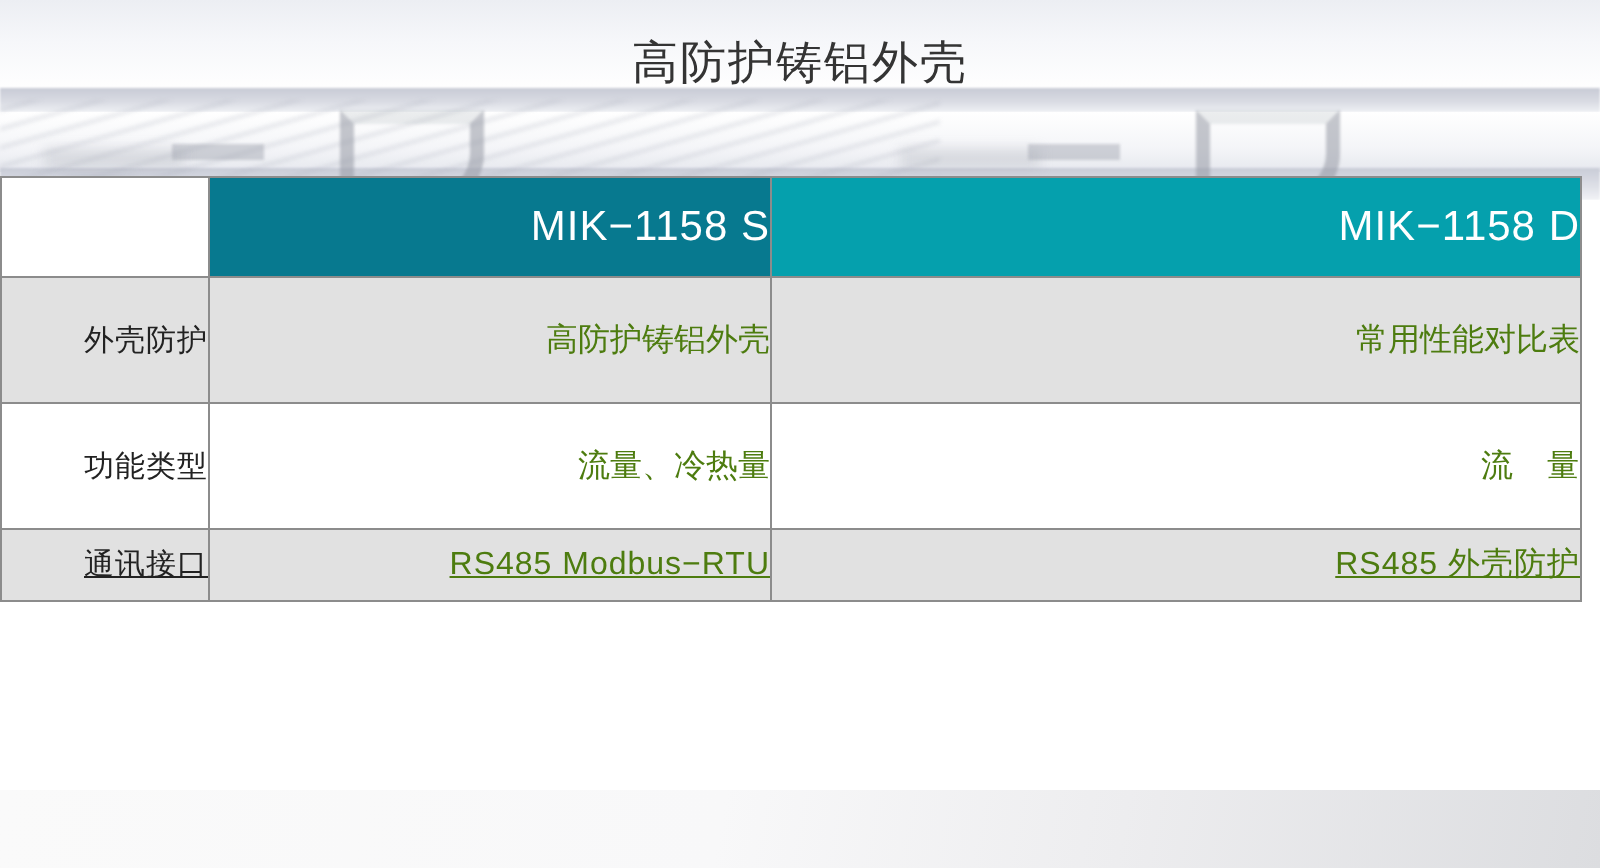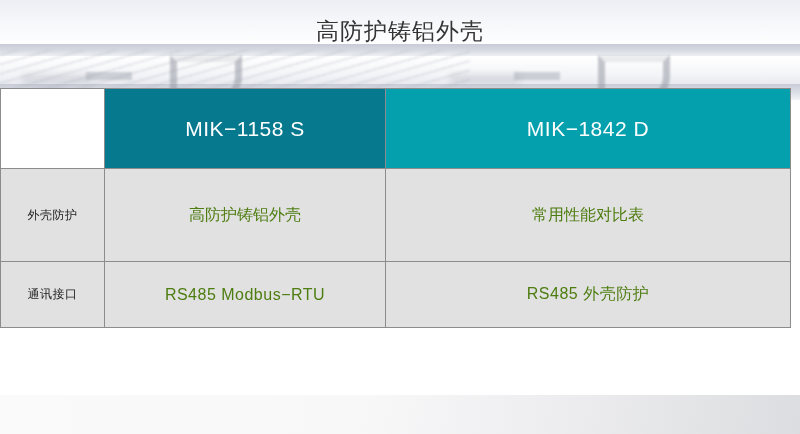--- a/index.html
+++ b/index.html
@@ -116,22 +116,22 @@
     position: absolute;
     left: 0; top: 88px;
     width: 790px;
     border-collapse: collapse;
     table-layout: fixed;
     z-index: 2;
     background: #ffffff;
   }
   #spec-table td, #spec-table th {
     border: 1px solid #8c8c8c;
-    padding: 15px;
-    text-align: center;
+    padding: 0;
+    text-align: right;
     vertical-align: middle;
     font-weight: normal;
   }
   #spec-table col.c-label { width: 104px; }
   #spec-table col.c-s     { width: 281px; }
   #spec-table col.c-d     { width: 405px; }
 
   thead th {
     height: 49px;
     color: #ffffff;
@@ -146,33 +146,33 @@
     border-left: none;
     border-top: none;
     border-bottom-color: #8c8c8c;
   }
 
   tbody td {
     font-size: 16px;
     color: #4d7c0f;
   }
   td.label-cell {
-    font-size: 12px;
+    font-size: 15px;
     letter-spacing: 0.5px;
     color: #222222;
     border-left: none;
   }
   tr.row-shaded td { background: #e1e1e1; }
   tr.row-plain  td { background: #ffffff; }
 
   tr.r1 td { height: 62px; }
   tr.r2 td { height: 62px; }
   tr.r3 td { height: 60px; }
   tr.r4 td { height: 38px; }
-  tr.r5 td { height: 35px; }
+  tr.r5 td { height: 35px; text-decoration: underline; }
 
   .val-wide { letter-spacing: 0.5px; }
   .val-gap  { letter-spacing: 0.5px; }
 </style>
 </head>
 <body>
 
 <div id="bg-art">
   <div class="bg-band bg-band-1"></div>
   <div class="bg-band bg-band-2"></div>
@@ -195,28 +195,33 @@
 <table id="spec-table">
   <colgroup>
     <col class="c-label">
     <col class="c-s">
     <col class="c-d">
   </colgroup>
   <thead>
     <tr>
       <th class="head-blank"></th>
       <th class="head-s">MIK−1158 S</th>
-      <th class="head-d">MIK−1842 D</th>
+      <th class="head-d">MIK−1158 D</th>
     </tr>
   </thead>
   <tbody>
     <tr class="r1 row-shaded">
       <td class="label-cell">外壳防护</td>
       <td>高防护铸铝外壳</td>
       <td>常用性能对比表</td>
     </tr>
+    <tr class="r2 row-plain">
+      <td class="label-cell">功能类型</td>
+      <td>流量、冷热量</td>
+      <td class="val-gap">流　量</td>
+    </tr>
     <tr class="r5 row-shaded">
       <td class="label-cell">通讯接口</td>
       <td class="val-wide">RS485 Modbus−RTU</td>
       <td class="val-wide">RS485 外壳防护</td>
     </tr>
   </tbody>
 </table>
 
 </body></html>

